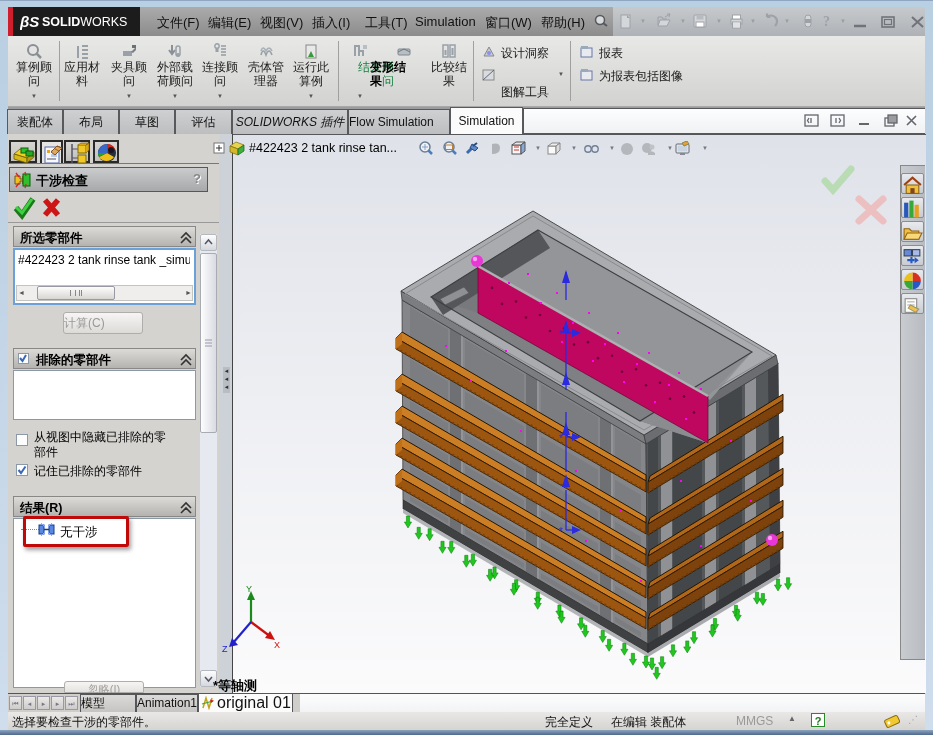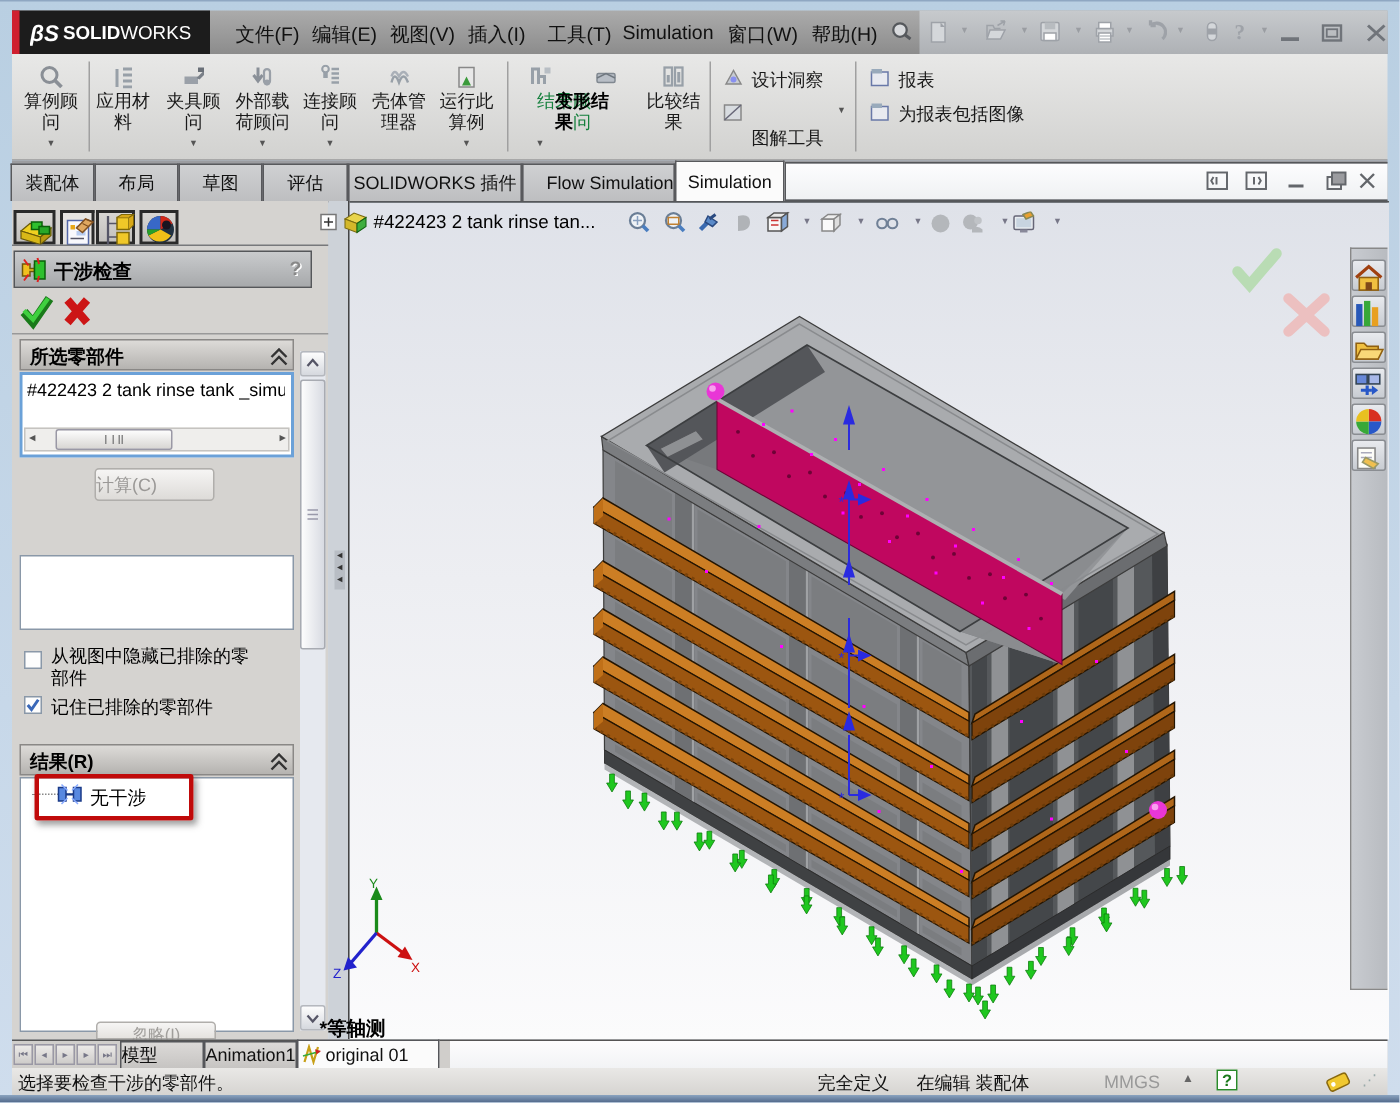--- a/index.html
+++ b/index.html
@@ -182,22 +182,22 @@
 <div class="abs" style="left:591px;top:32px;font-size:12px;color:#1a1a1a;white-space:nowrap;">为报表包括图像</div>
   </div>
 
 <div class="abs" style="left:8px;top:107px;width:917px;height:27px;background:#9b9ca0;"></div>
 <div class="abs" style="left:523px;top:108px;width:402px;height:26px;background:linear-gradient(#fdfdfe,#eff1f3);border:1px solid #55575a;border-right:none;"></div>
 <div class="abs" style="left:8px;top:107px;width:917px;height:14px;">
     <div class="abs" style="left:-1px;top:2px;width:56px;height:25px;background:linear-gradient(#cfd0d2,#bdbec0);border:1px solid #58595c;border-bottom:none;font-size:12px;color:#111;text-align:center;line-height:24px;white-space:nowrap;overflow:hidden;">装配体</div>
 <div class="abs" style="left:55px;top:2px;width:56px;height:25px;background:linear-gradient(#cfd0d2,#bdbec0);border:1px solid #58595c;border-bottom:none;font-size:12px;color:#111;text-align:center;line-height:24px;white-space:nowrap;overflow:hidden;">布局</div>
 <div class="abs" style="left:111px;top:2px;width:56px;height:25px;background:linear-gradient(#cfd0d2,#bdbec0);border:1px solid #58595c;border-bottom:none;font-size:12px;color:#111;text-align:center;line-height:24px;white-space:nowrap;overflow:hidden;">草图</div>
 <div class="abs" style="left:167px;top:2px;width:57px;height:25px;background:linear-gradient(#cfd0d2,#bdbec0);border:1px solid #58595c;border-bottom:none;font-size:12px;color:#111;text-align:center;line-height:24px;white-space:nowrap;overflow:hidden;">评估</div>
-<div class="abs" style="left:224px;top:2px;width:116px;height:25px;background:linear-gradient(#cfd0d2,#bdbec0);border:1px solid #58595c;border-bottom:none;font-size:12px;color:#111;text-align:center;line-height:24px;white-space:nowrap;overflow:hidden;">SOLIDWORKS 插件</div>
-<div class="abs" style="left:340px;top:2px;width:102px;height:25px;background:linear-gradient(#cfd0d2,#bdbec0);border:1px solid #58595c;border-bottom:none;font-size:12px;color:#111;text-align:right;line-height:24px;white-space:nowrap;overflow:hidden;">Flow Simulation</div>
+<div class="abs" style="left:224px;top:2px;width:116px;height:25px;background:linear-gradient(#cfd0d2,#bdbec0);border:1px solid #58595c;border-bottom:none;font-size:12px;color:#111;text-align:center;line-height:24px;white-space:nowrap;overflow:hidden;font-style:italic;">SOLIDWORKS 插件</div>
+<div class="abs" style="left:340px;top:2px;width:102px;height:25px;background:linear-gradient(#cfd0d2,#bdbec0);border:1px solid #58595c;border-bottom:none;font-size:12px;color:#111;text-align:left;line-height:24px;white-space:nowrap;overflow:hidden;">Flow Simulation</div>
 <div class="abs" style="left:442px;top:0px;width:73px;height:27px;background:#fbfbfb;border:1px solid #58595c;border-bottom:none;font-size:12px;color:#111;text-align:center;line-height:26px;">Simulation</div>
 <svg class="abs" style="left:795px;top:6px;" width="115" height="16">
 <g stroke="#63666b" fill="none" stroke-width="1.3">
 <rect x="2" y="2" width="13" height="11"></rect>
         <path d="M6,5 L4.5,7.5 L6,10 M8,5 L8,10"></path>
 <rect x="28" y="2" width="13" height="11"></rect>
         <path d="M36,5 L37.5,7.5 L36,10 M33,5 L33,10"></path>
 <line x1="56" y1="11" x2="66" y2="11" stroke-width="2"></line>
 <rect x="82" y="5" width="9" height="8"></rect>
         <rect x="85" y="2" width="9" height="8" fill="#9b9ca0"></rect>
@@ -275,20 +275,30 @@
 <div class="abs" style="left:5px;top:114px;width:183px;height:57px;background:#fff;border:2px solid #6ba1d8;"></div>
 <div class="abs" style="left:10px;top:119px;font-size:12px;color:#000;white-space:nowrap;overflow:hidden;width:172px;">#422423 2 tank rinse tank _simu</div>
 <div class="abs" style="left:8px;top:151px;width:177px;height:16px;background:#efeeec;border:1px solid #c5c3c0;"></div>
 <div class="abs" style="left:9px;top:152px;width:9px;height:14px;font-size:7px;color:#555;text-align:center;line-height:14px;">◄</div>
 <div class="abs" style="left:176px;top:152px;width:9px;height:14px;font-size:7px;color:#555;text-align:center;line-height:14px;">►</div>
 <div class="abs" style="left:29px;top:152px;width:78px;height:14px;background:linear-gradient(#fdfdfd,#d8d6d3);border:1px solid #9a98a5;border-radius:2px;"></div>
 <div class="abs" style="left:62px;top:156px;width:12px;height:6px;border-left:1px solid #888;border-right:1px solid #888;">
       <div style="width:5px;height:6px;margin-left:4px;border-left:1px solid #888;border-right:1px solid #888;"></div>
     </div>
 <div class="abs" style="left:55px;top:178px;width:80px;height:22px;background:linear-gradient(#f6f5f4,#dddbd8);border:1px solid #b0aeab;border-radius:3px;font-size:12px;color:#9a9896;line-height:21px;">计算(C)</div>
+<div class="abs" style="left:5px;top:214px;width:183px;height:21px;background:linear-gradient(#dddbd8,#b5b3b0);border:1px solid #8a8886;font-size:12.5px;font-weight:bold;color:#000;">
+      <svg class="abs" style="left:4px;top:4px;" width="12" height="12">
+        <rect x="0.5" y="0.5" width="10" height="10" fill="#fdfdfd" stroke="#8a98a8"></rect>
+        <path d="M2,5 L4.5,8 L8,2" stroke="#3a68b8" stroke-width="2" fill="none"></path>
+      </svg>
+      <span class="abs" style="left:22px;top:3px;">排除的零部件</span>
+      <svg class="abs" style="left:165px;top:4px;" width="14" height="14">
+        <path d="M2,7 L7,2 L12,7 M2,12 L7,7 L12,12" stroke="#333" stroke-width="1.6" fill="none"></path>
+      </svg>
+    </div>
 <div class="abs" style="left:5px;top:236px;width:183px;height:50px;background:#fff;border:1px solid #8a98a8;"></div>
 <svg class="abs" style="left:8px;top:300px;" width="13" height="13">
       <rect x="0.5" y="0.5" width="11" height="11" fill="#fdfdfd" stroke="#8a98a8"></rect>
     </svg>
 <div class="abs" style="left:26px;top:296px;width:134px;font-size:12px;color:#000;line-height:15px;">从视图中隐藏已排除的零部件</div>
 <svg class="abs" style="left:8px;top:330px;" width="13" height="13">
       <rect x="0.5" y="0.5" width="11" height="11" fill="#fdfdfd" stroke="#8a98a8"></rect>
       <path d="M2.5,6 L5,9 L9.5,2.5" stroke="#3a68b8" stroke-width="2" fill="none"></path>
     </svg>
 <div class="abs" style="left:5px;top:362px;width:183px;height:21px;background:linear-gradient(#dddbd8,#b5b3b0);border:1px solid #8a8886;font-size:12.5px;font-weight:bold;color:#000;">
@@ -657,21 +667,21 @@
 <div class="abs" style="left:8px;top:693px;width:917px;height:19px;background:#d0cecb;border-top:1px solid #555;"></div>
 <div class="abs" style="left:300px;top:694px;width:625px;height:18px;background:linear-gradient(#fdfdfe,#f2f3f5);"></div>
 <div class="abs" style="left:8px;top:693px;width:917px;height:19px;">
     <div class="abs" style="left:1px;top:3px;width:13px;height:14px;background:linear-gradient(#eceae8,#ceccca);border:1px solid #9a98a5;font-size:7px;color:#778;text-align:center;line-height:13px;">⏮</div>
 <div class="abs" style="left:15px;top:3px;width:13px;height:14px;background:linear-gradient(#eceae8,#ceccca);border:1px solid #9a98a5;font-size:7px;color:#778;text-align:center;line-height:13px;">◂</div>
 <div class="abs" style="left:29px;top:3px;width:13px;height:14px;background:linear-gradient(#eceae8,#ceccca);border:1px solid #9a98a5;font-size:7px;color:#778;text-align:center;line-height:13px;">▸</div>
 <div class="abs" style="left:43px;top:3px;width:13px;height:14px;background:linear-gradient(#eceae8,#ceccca);border:1px solid #9a98a5;font-size:7px;color:#778;text-align:center;line-height:13px;">▸</div>
 <div class="abs" style="left:57px;top:3px;width:13px;height:14px;background:linear-gradient(#eceae8,#ceccca);border:1px solid #9a98a5;font-size:7px;color:#778;text-align:center;line-height:13px;">⏭</div>
 <div class="abs" style="left:72px;top:1px;width:56px;height:18px;background:linear-gradient(#dcdad8,#c6c4c2);border:1px solid #55565a;border-bottom:none;font-size:12px;color:#111;text-align:left;line-height:17px;">模型</div>
 <div class="abs" style="left:128px;top:1px;width:62px;height:18px;background:linear-gradient(#dcdad8,#c6c4c2);border:1px solid #55565a;border-bottom:none;font-size:12px;color:#111;text-align:center;line-height:17px;">Animation1</div>
-<div class="abs" style="left:190px;top:0px;width:95px;height:19px;background:#fbfbfb;border:1px solid #55565a;border-bottom:none;font-size:12px;color:#111;line-height:18px;"><svg class="abs" style="left:2px;top:2px" width="14" height="14">
+<div class="abs" style="left:190px;top:0px;width:95px;height:19px;background:#fbfbfb;border:1px solid #55565a;border-bottom:none;font-size:16px;color:#111;line-height:18px;"><svg class="abs" style="left:2px;top:2px" width="14" height="14">
         <path d="M2,12 L5,2 L8,12 L11,2" stroke="#c8a018" stroke-width="1.5" fill="none"></path>
         <path d="M1,8 L12,5" stroke="#38a838" stroke-width="1.2"></path>
         <polygon points="13,4.7 9,3.5 10,7" fill="#d02020"></polygon>
       </svg><span style="margin-left:18px;">original 01</span></div>
   </div>
 
 <div class="abs" style="left:8px;top:712px;width:917px;height:18px;background:linear-gradient(#e9e8e6,#d6d4d1);font-size:12px;color:#111;">
 <span class="abs" style="left:4px;top:2px;">选择要检查干涉的零部件。</span>
 <span class="abs" style="left:537px;top:2px;">完全定义</span>
 <span class="abs" style="left:603px;top:2px;">在编辑 装配体</span>

